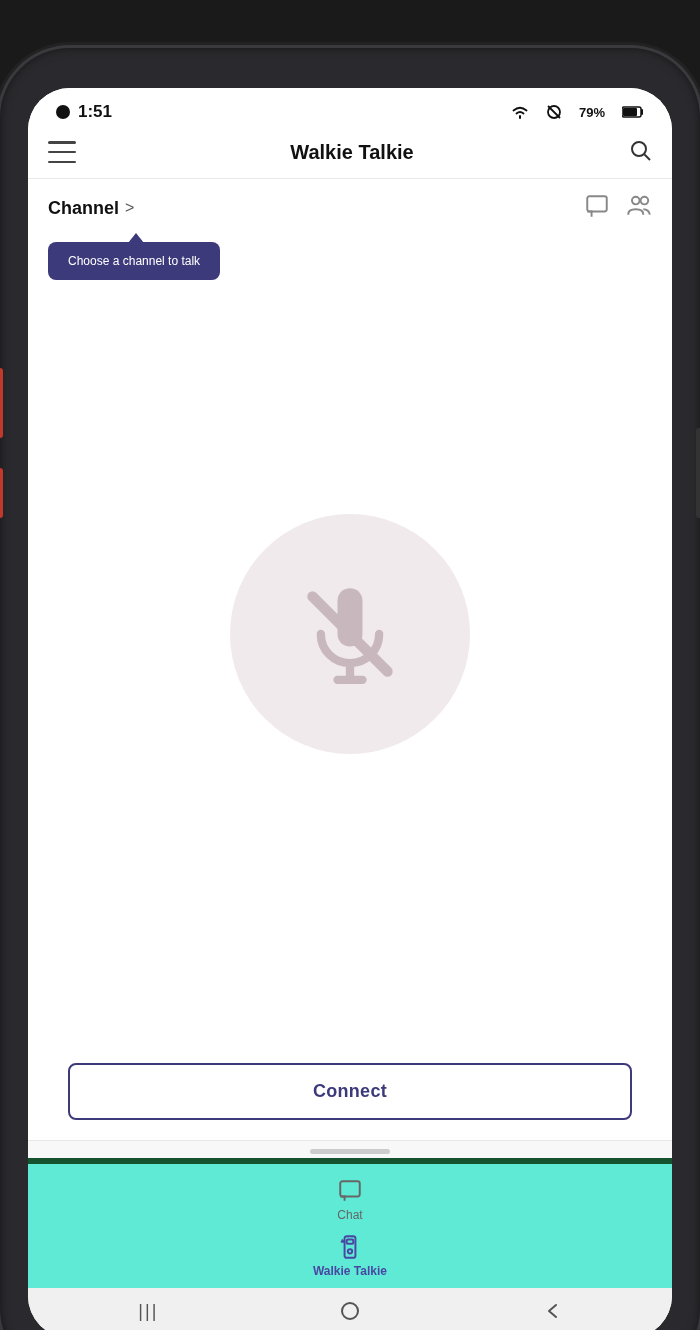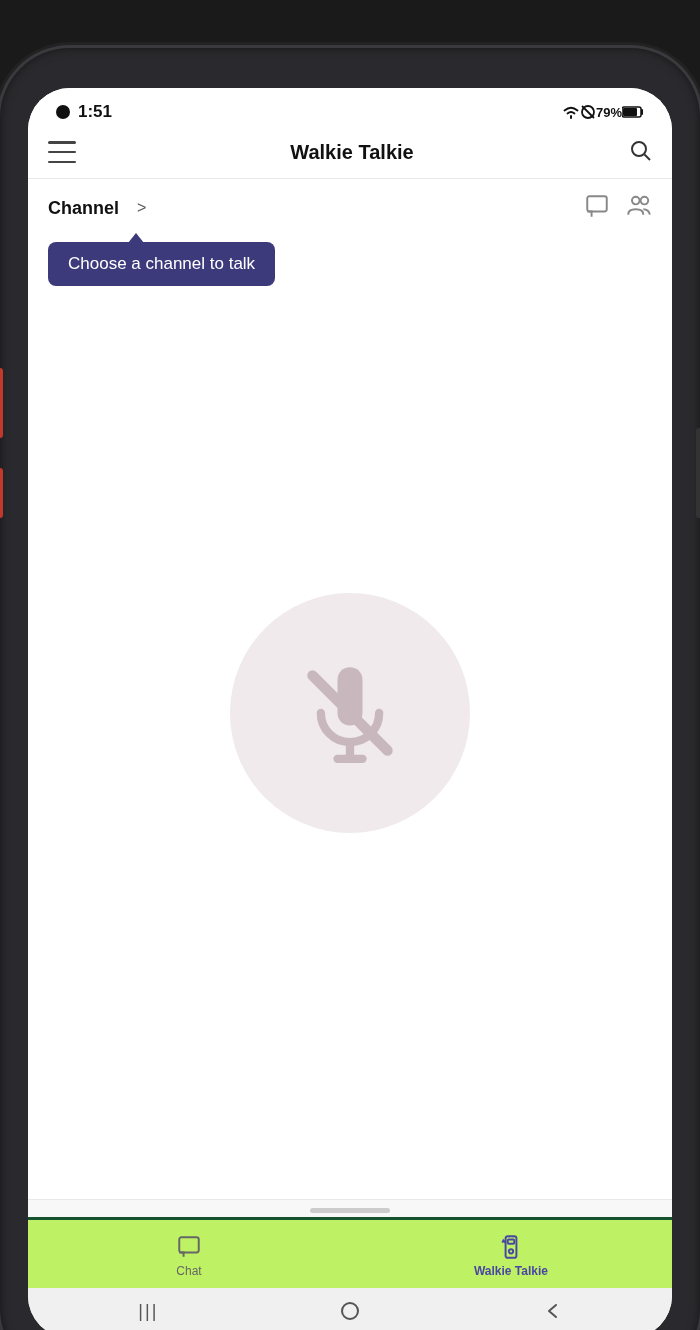--- a/index.html
+++ b/index.html
@@ -80,21 +80,21 @@
     }
     .camera-dot {
       width: 14px;
       height: 14px;
       background: #111;
       border-radius: 50%;
     }
     .status-icons {
       display: flex;
       align-items: center;
-      gap: 0;
+      gap: 17px;
       font-size: 13px;
       color: #111;
     }
     
     .top-nav {
       display: flex;
       align-items: center;
       justify-content: space-between;
       padding: 8px 20px 12px;
       background: #fff;
@@ -131,21 +131,21 @@
     .channel-header {
       display: flex;
       align-items: center;
       justify-content: space-between;
       padding: 14px 20px 10px;
       flex-shrink: 0;
     }
     .channel-left {
       display: flex;
       align-items: center;
-      gap: 18px;
+      gap: 6px;
       position: relative;
     }
     .channel-label {
       font-size: 18px;
       font-weight: 700;
       color: #111;
     }
     .channel-chevron {
       font-size: 16px;
       color: #555;
@@ -174,21 +174,21 @@
       border-right: 8px solid transparent;
       border-bottom: 10px solid #3d3a7c;
       margin-left: 80px;
       margin-bottom: -1px;
     }
     .tooltip-box {
       background: #3d3a7c;
       color: #fff;
       padding: 12px 20px;
       border-radius: 8px;
-      font-size: 17px;
+      font-size: 12px;
       font-weight: 500;
       display: inline-block;
     }
     
     .main-content {
       flex: 1;
       display: flex;
       flex-direction: column;
       align-items: center;
       justify-content: center;
@@ -239,24 +239,25 @@
     }
     .handle-bar {
       width: 80px;
       height: 5px;
       background: #ccc;
       border-radius: 3px;
     }
     
     .bottom-nav {
       display: flex;
-      background: #bef264;
-      border-top: 3px solid #14532d;
+      background: #5eead4;
+      border-top: 6px solid #14532d;
       padding: 8px 0 4px;
       flex-shrink: 0;
+      flex-direction: column;
     }
     .nav-item {
       flex: 1;
       display: flex;
       flex-direction: column;
       align-items: center;
       gap: 4px;
       padding: 6px 0;
       cursor: pointer;
     }
@@ -380,20 +381,23 @@
         <svg viewBox="0 0 24 24">
           <path d="M12 1 C10.3 1 9 2.3 9 4 L9 12 C9 13.7 10.3 15 12 15 C13.7 15 15 13.7 15 12 L15 4 C15 2.3 13.7 1 12 1 Z" fill="#c8b8be"></path>
           <path d="M19 12 C19 15.9 15.9 19 12 19 C8.1 19 5 15.9 5 12" stroke="#c8b8be" stroke-width="2" fill="none" stroke-linecap="round"></path>
           <line x1="12" y1="19" x2="12" y2="23" stroke="#c8b8be" stroke-width="2" stroke-linecap="round"></line>
           <line x1="9" y1="23" x2="15" y2="23" stroke="#c8b8be" stroke-width="2" stroke-linecap="round"></line>
           <line x1="3" y1="3" x2="21" y2="21" stroke="#c8b8be" stroke-width="2.5" stroke-linecap="round"></line>
         </svg>
       </div>
     </div>
 
+    <div class="connect-btn-area">
+      <button class="connect-btn">Connect</button>
+    </div>
 
     <div class="bottom-handle">
       <div class="handle-bar"></div>
     </div>
 
     <div class="bottom-nav">
 
       <div class="nav-item">
         <svg viewBox="0 0 24 24">
           <rect x="3" y="3" width="18" height="14" rx="2"></rect>

